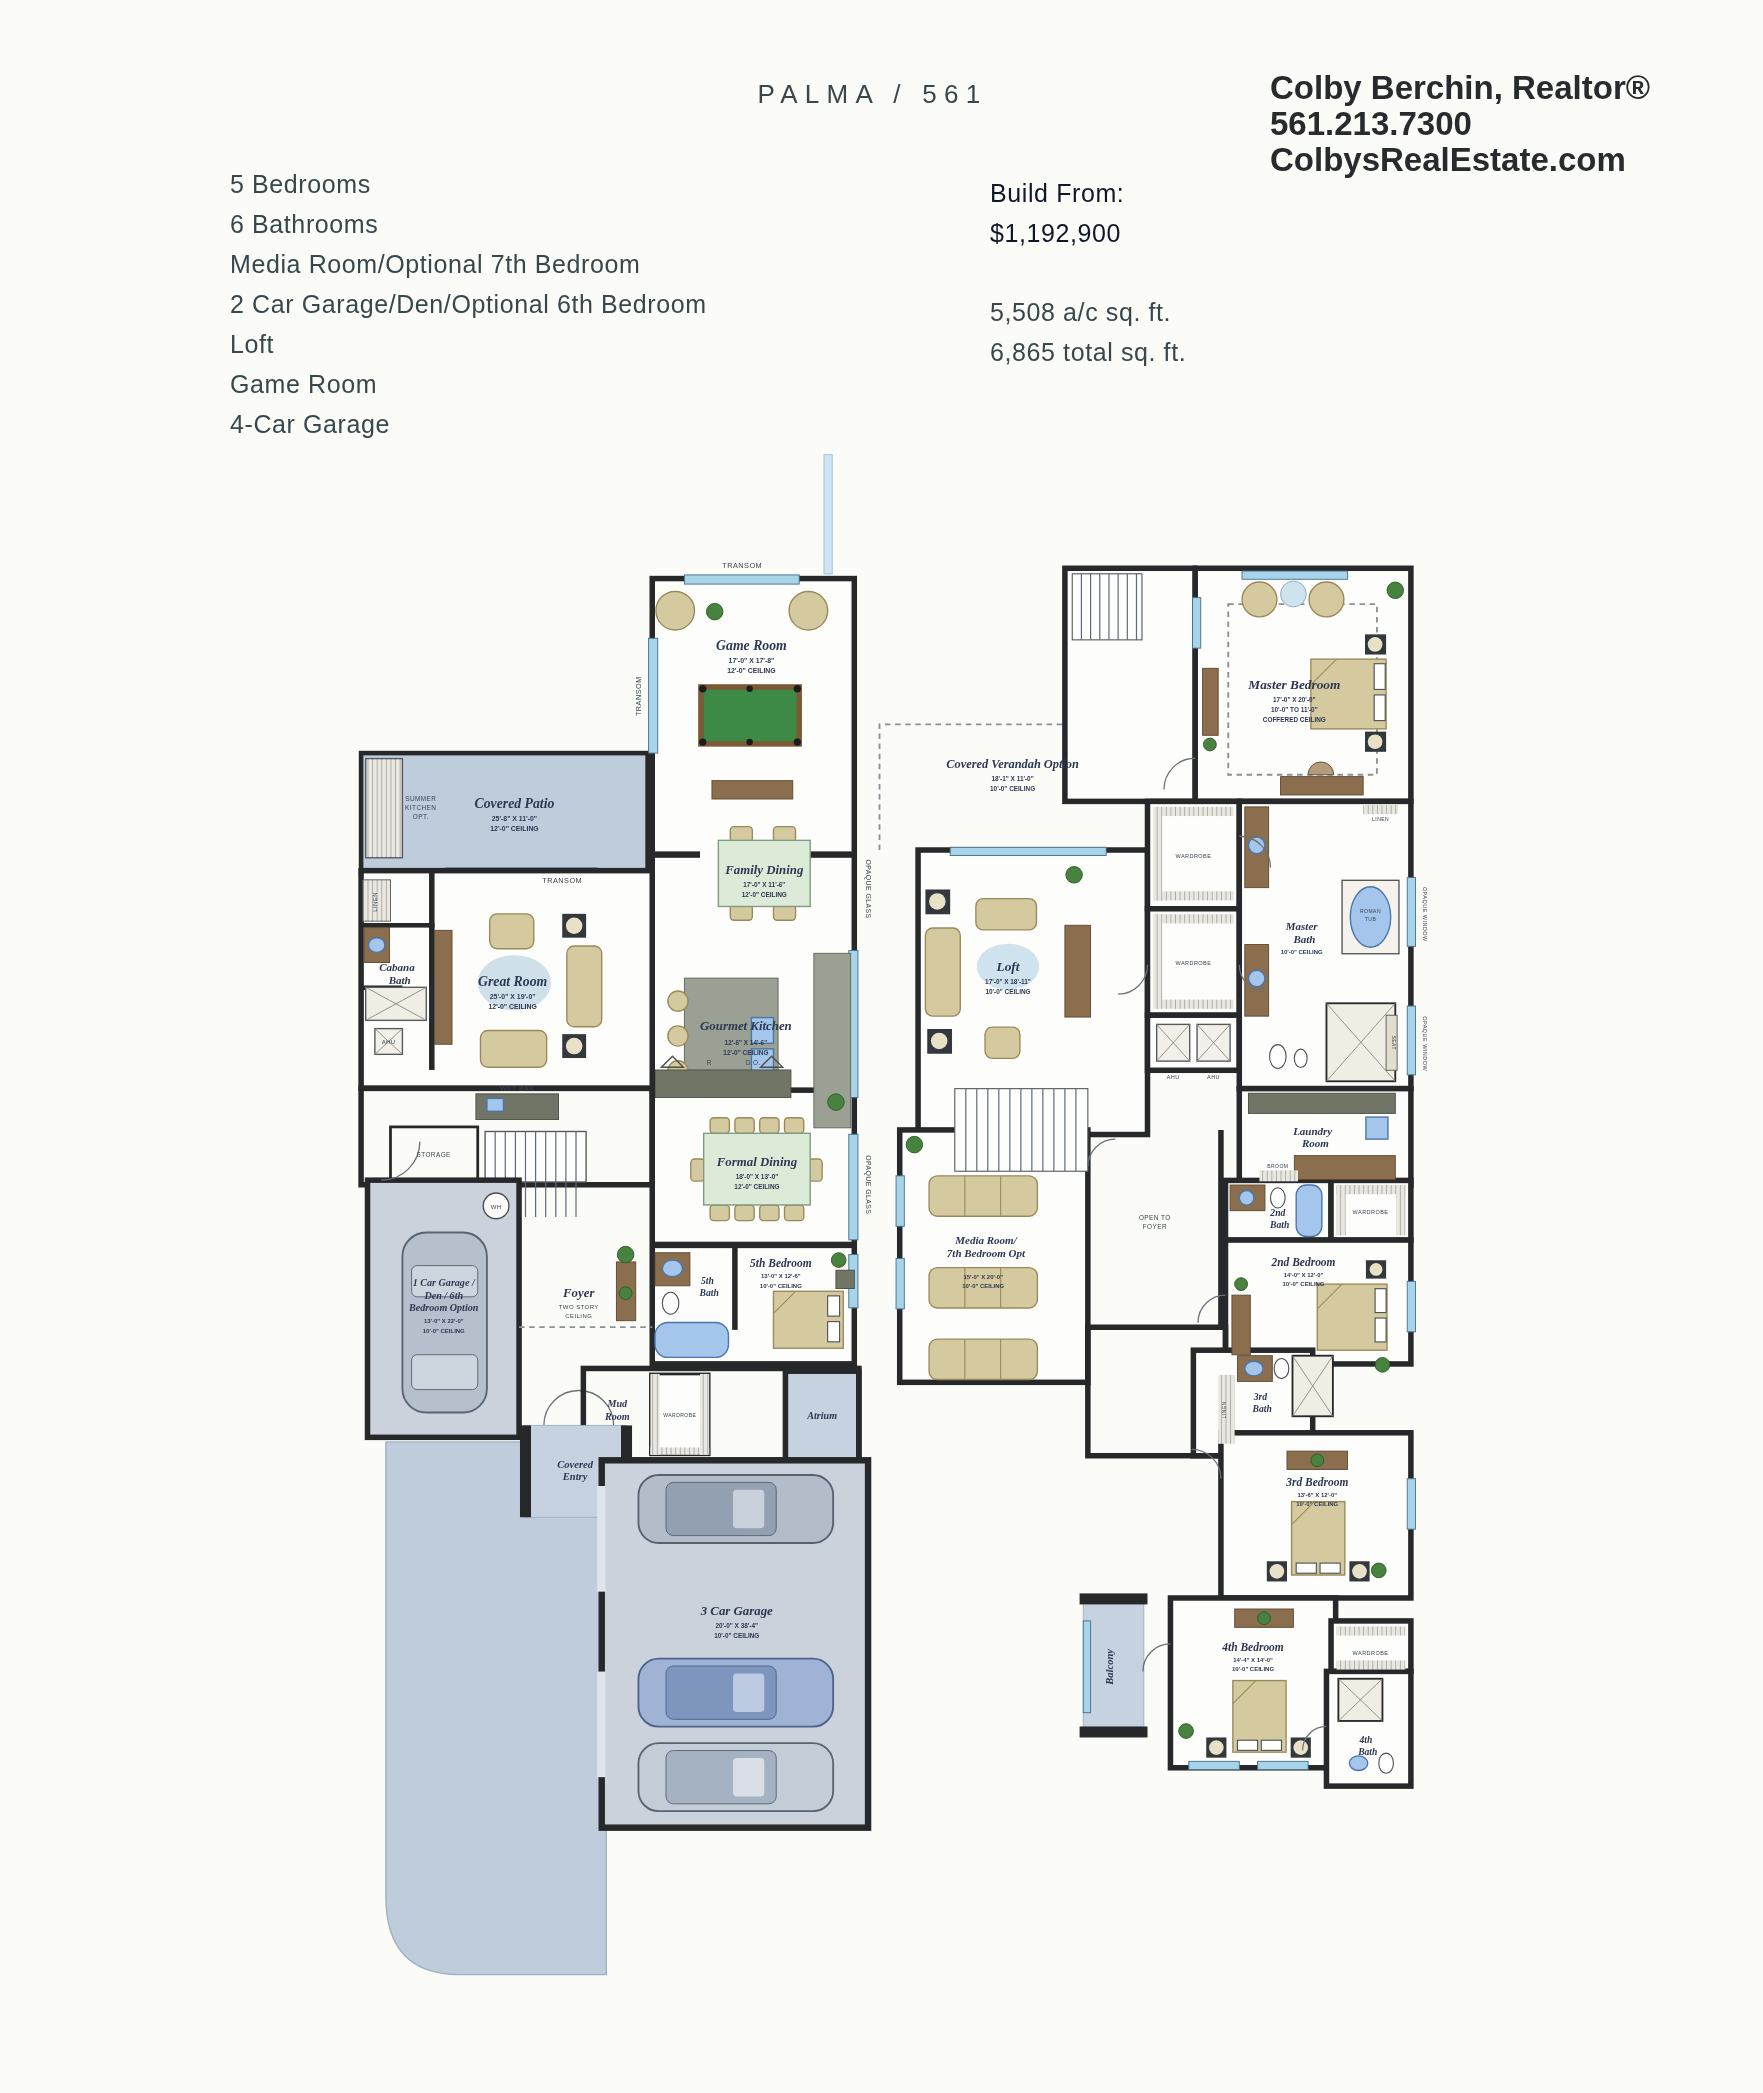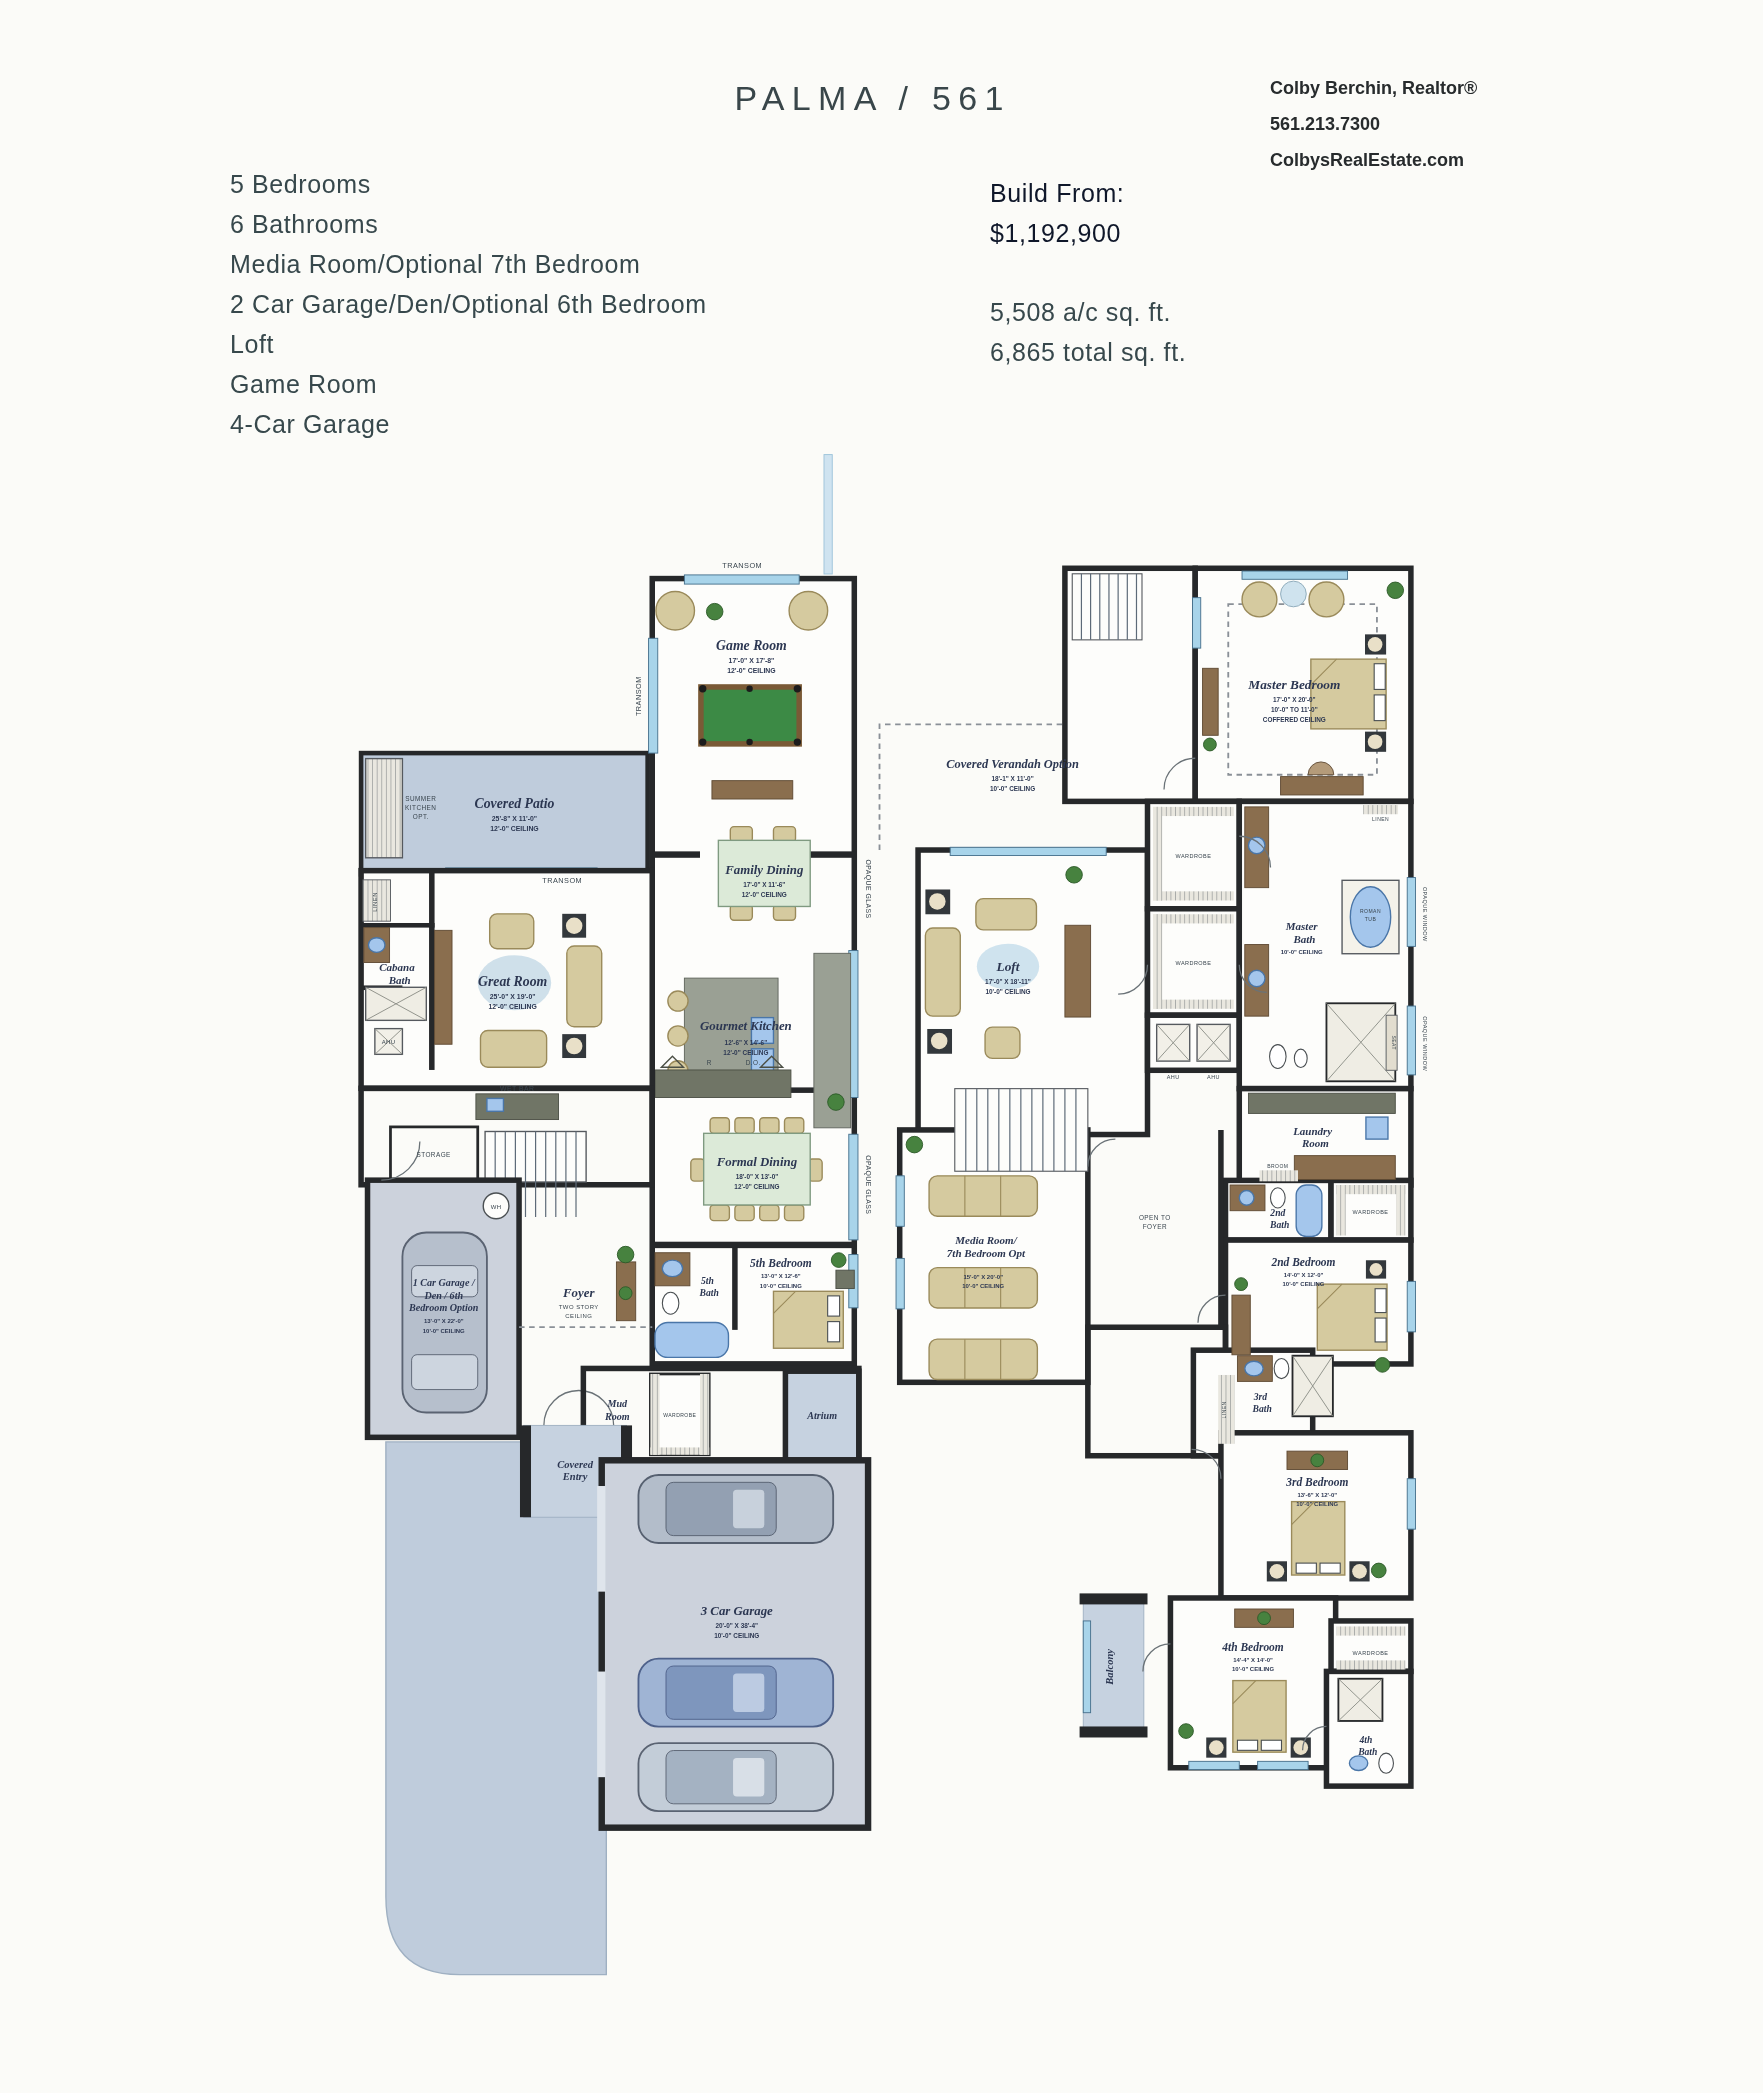--- a/index.html
+++ b/index.html
@@ -1,20 +1,20 @@
 <!DOCTYPE html>
 <html style="font-size:14.7px"><head>
 <meta charset="utf-8">
 <style>
   html,body{margin:0;padding:0;background:#e8e8e6;}
   #page{position:relative;width:1763px;height:2094px;background:#fbfbf8;overflow:hidden;
         font-family:"Liberation Sans",sans-serif;color:#36474b;}
   .abs{position:absolute;}
-  #title{left:588px;top:79px;width:569px;text-align:center;font-size:34px;letter-spacing:7.3px;color:#39464a;font-weight:400;}
-  #realtor{left:1270px;top:70px;font-size:18px;line-height:36px;font-weight:700;color:#272b2d;letter-spacing:0px;}
+  #title{left:588px;top:79px;width:569px;text-align:center;font-size:26px;letter-spacing:7.3px;color:#39464a;font-weight:400;}
+  #realtor{left:1270px;top:70px;font-size:33px;line-height:36px;font-weight:700;color:#272b2d;letter-spacing:0px;}
   #features{left:230px;top:164px;font-size:25px;line-height:40px;letter-spacing:0.6px;color:#37484c;}
   #buildblock{left:990px;top:173px;font-size:25px;line-height:40px;letter-spacing:0.6px;color:#0f172a;}
   #sqftblock{left:990px;top:292px;font-size:25px;line-height:40px;letter-spacing:0.6px;color:#37484c;}
   
   .rn{font-family:"Liberation Serif",serif;font-style:italic;font-weight:700;fill:#2c3752;text-anchor:middle;}
   .rd{font-family:"Liberation Sans",sans-serif;font-weight:700;fill:#2c3752;text-anchor:middle;}
   .sl{font-family:"Liberation Sans",sans-serif;fill:#39454e;text-anchor:middle;letter-spacing:0.5px;}
   .wall{fill:none;stroke:#26282a;stroke-width:6;}
   .wallthin{fill:none;stroke:#26282a;stroke-width:3;}
   .room{fill:#fdfdfb;stroke:#26282a;stroke-width:6;}

